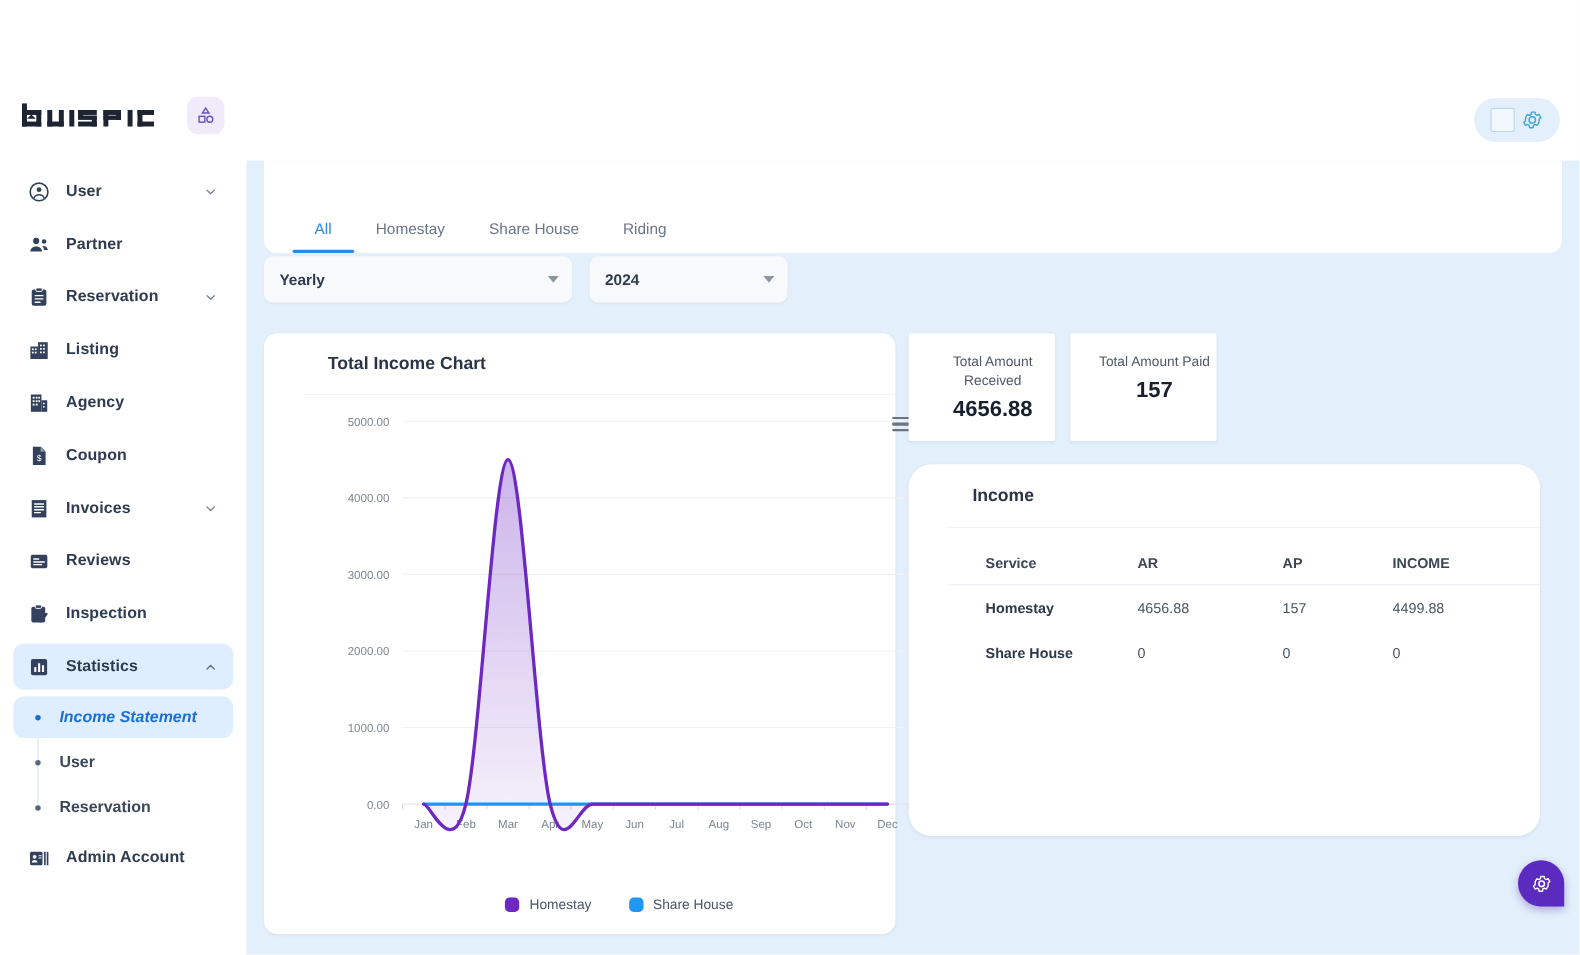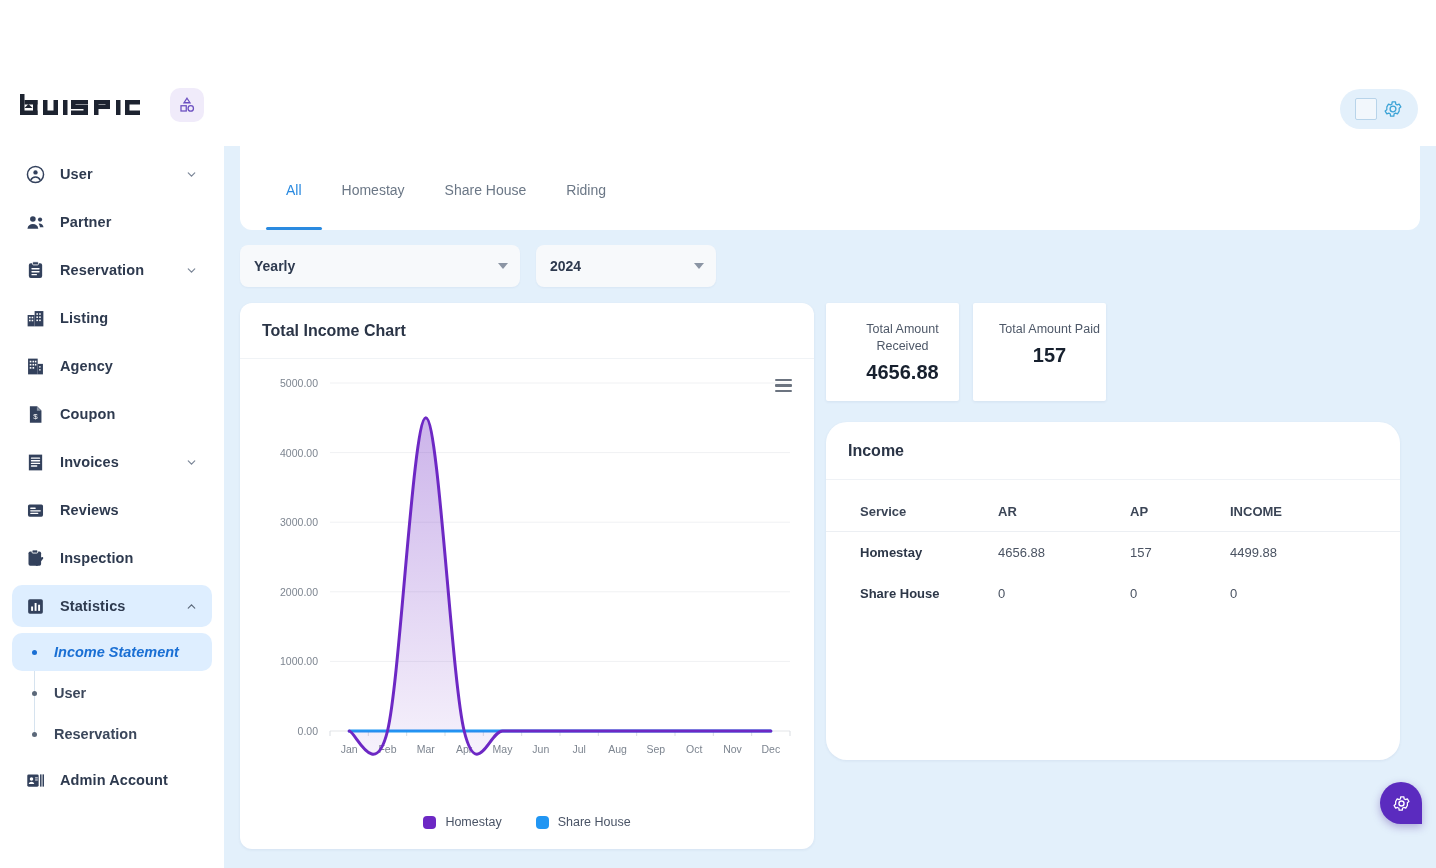--- a/index.html
+++ b/index.html
@@ -56,34 +56,34 @@
   .sub-item .sub-label { font-size: 14.5px; font-weight: 700; color: #3b475b; }
   .sub-item.active { background: #deeeff; }
   .sub-item.active .sub-label { color: #1a6fd4; font-style: italic; }
   .sub-item.active .dot { background: #1a6fd4; }
 
   
   .main {
     position: absolute; left: 224px; top: 146px; width: 1212px; height: 722px;
     background: #e3f0fb; padding: 0 16px 0 16px;
   }
-  .card { background: #ffffff; border-radius: 12px; box-shadow: 0 1px 3px rgba(25,60,110,.07); }
+  .card { background: #ffffff; border-radius: 12px; box-shadow: 0 1px 3px rgba(25,60,110,.07); padding-left: 36px; }
 
   .tabs-card {
     position: absolute; left: 16px; top: 0; width: 1180px; height: 84px;
     border-radius: 0 0 12px 12px; background: #fff; display: flex; align-items: flex-end;
     padding-left: 26px;
   }
-  .tab { padding: 0 20px 32px 20px; font-size: 14px; color: #6b7786; cursor: pointer; position: relative; }
+  .tab { padding: 0 20px 14px 20px; font-size: 14px; color: #6b7786; cursor: pointer; position: relative; }
   .tab.active { color: #2a8ae0; }
   .tab.active:after {
     content: ""; position: absolute; left: 0; right: 0; bottom: 0; height: 3px; background: #2a8ae0; border-radius: 2px;
   }
 
-  .filters { position: absolute; left: 16px; top: 99px; display: flex; gap: 16px; }
+  .filters { position: absolute; left: 16px; top: 87px; display: flex; gap: 16px; }
   .select {
     height: 42px; border-radius: 8px; background: #f7f9fb;
     display: flex; align-items: center; padding: 0 14px; cursor: pointer;
     box-shadow: 0 1px 2px rgba(25,60,110,.05); position: relative;
   }
   .select .sel-val { font-size: 14px; color: #2e3a4f; font-weight: 700; }
   .select .caret { position: absolute; right: 12px; width: 0; height: 0;
     border-left: 5px solid transparent; border-right: 5px solid transparent; border-top: 6px solid #8b95a4; }
   .select.w1 { width: 280px; }
   .select.w2 { width: 180px; }

